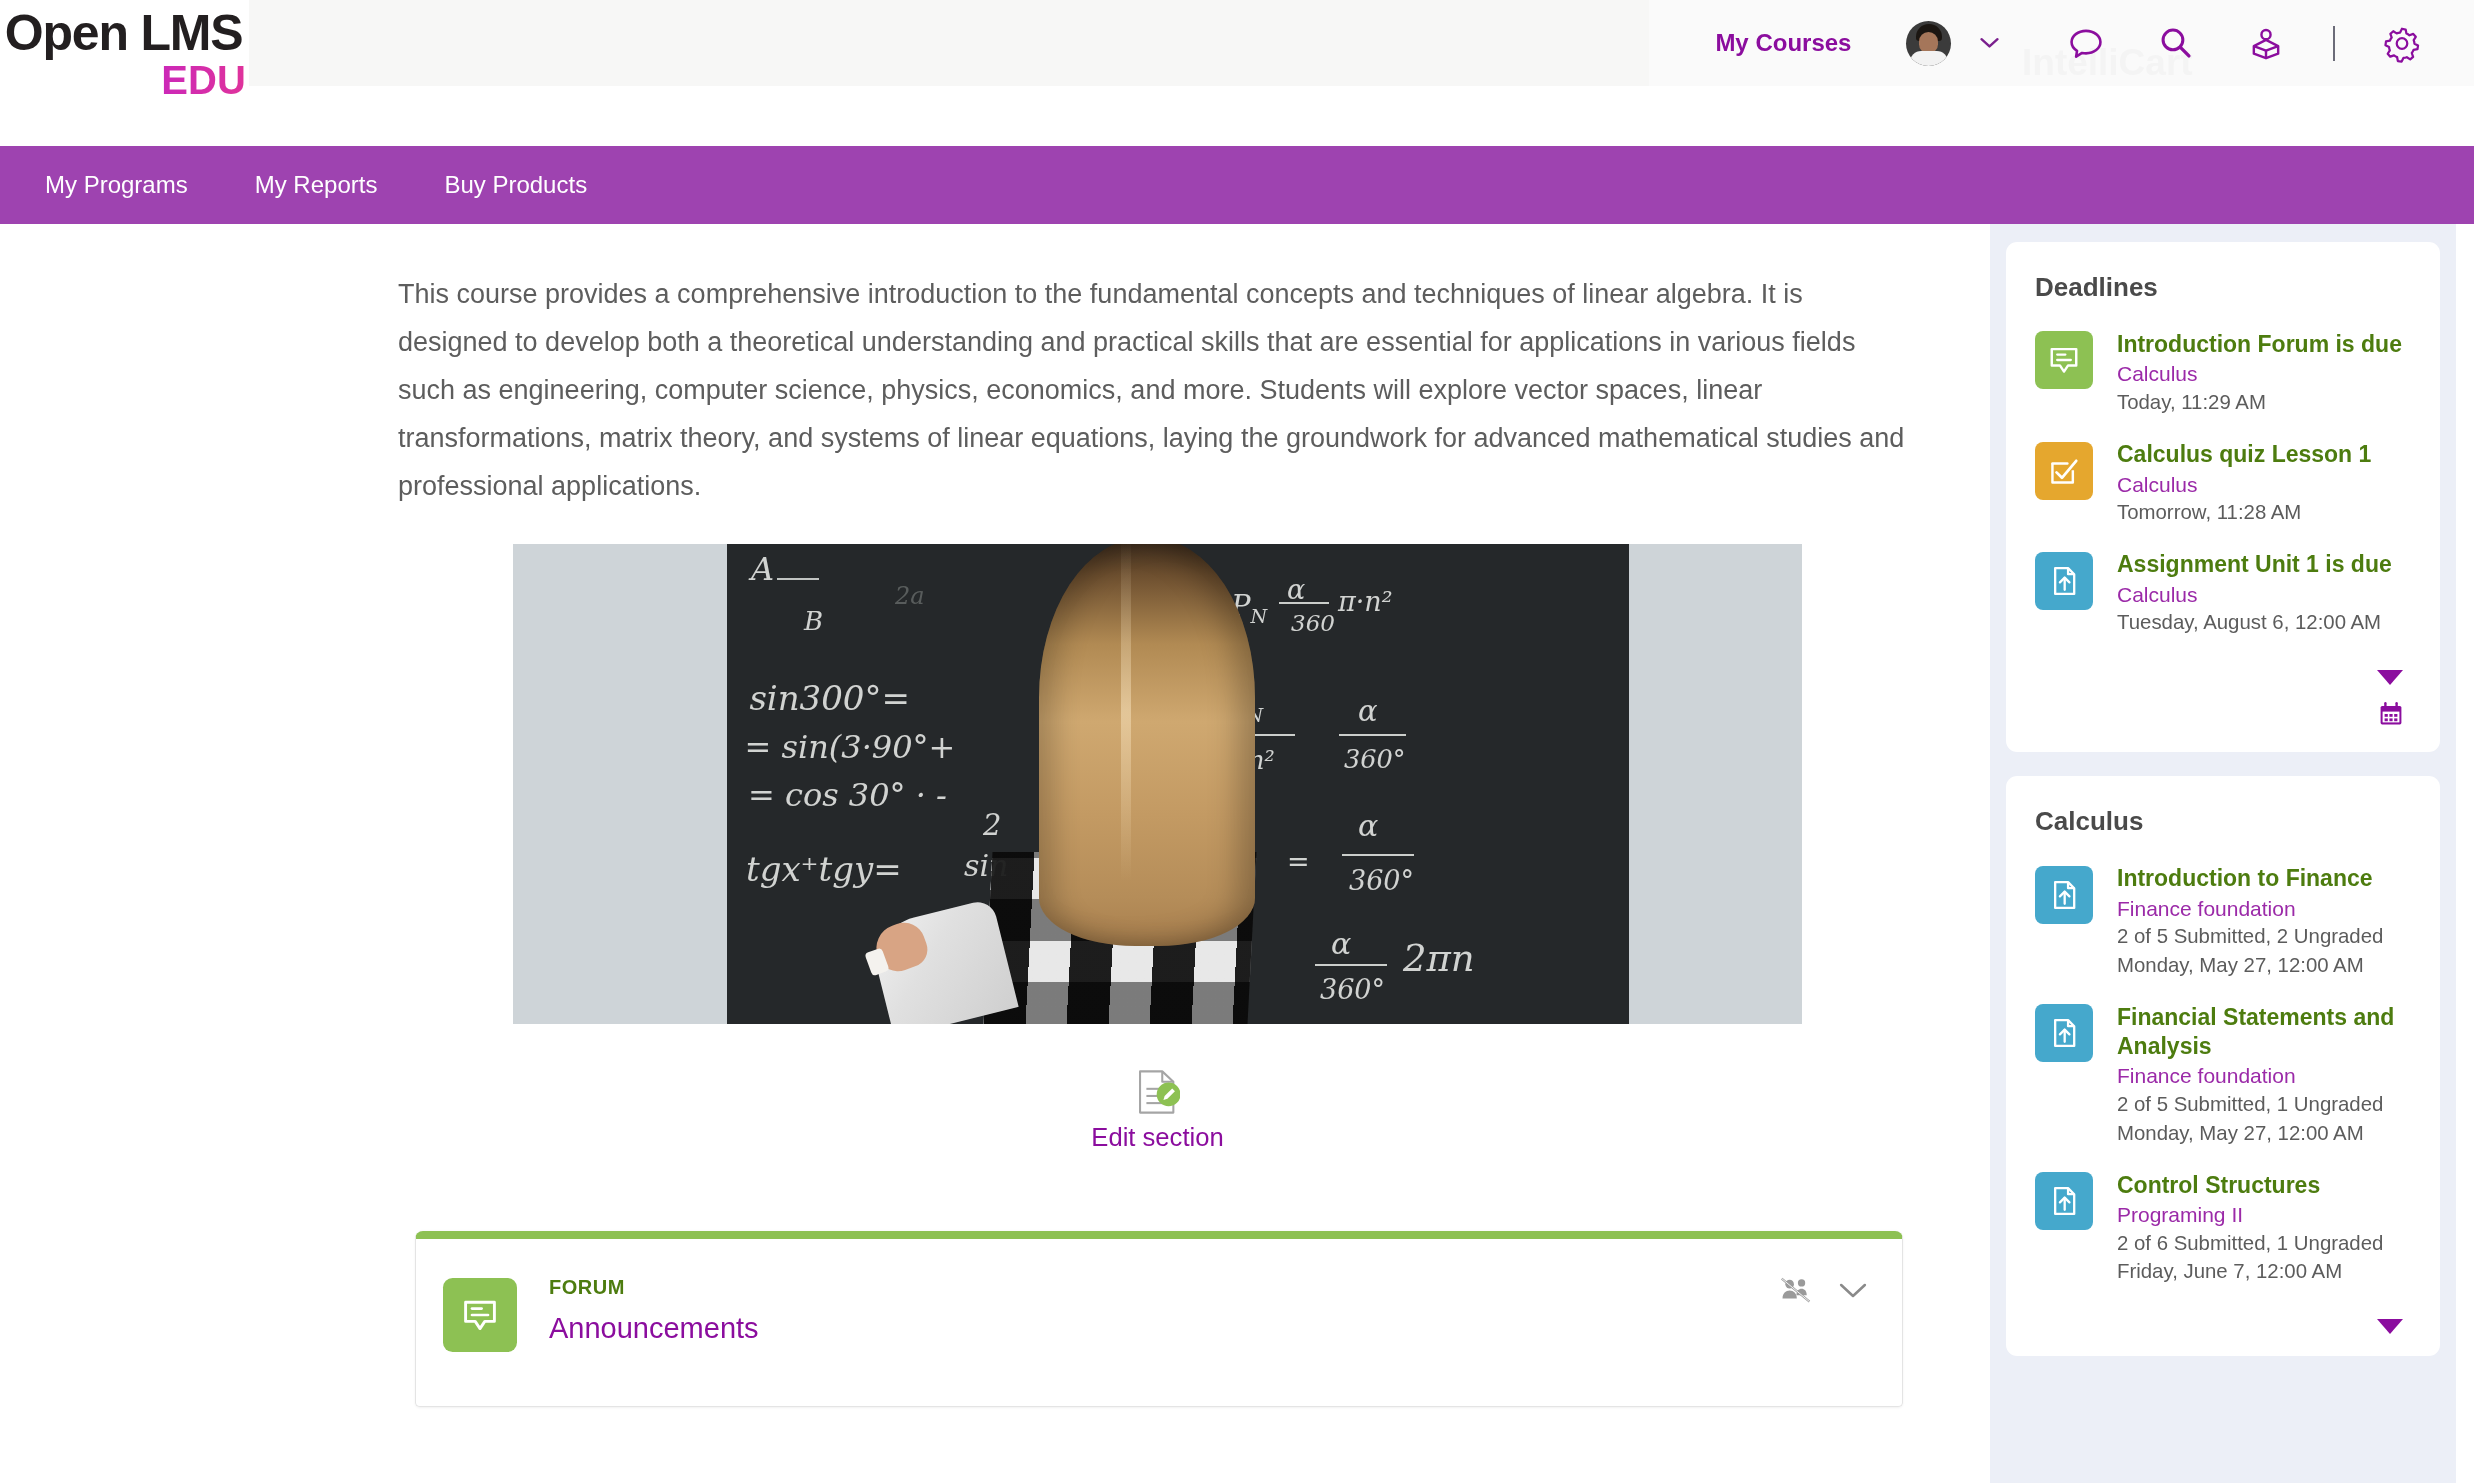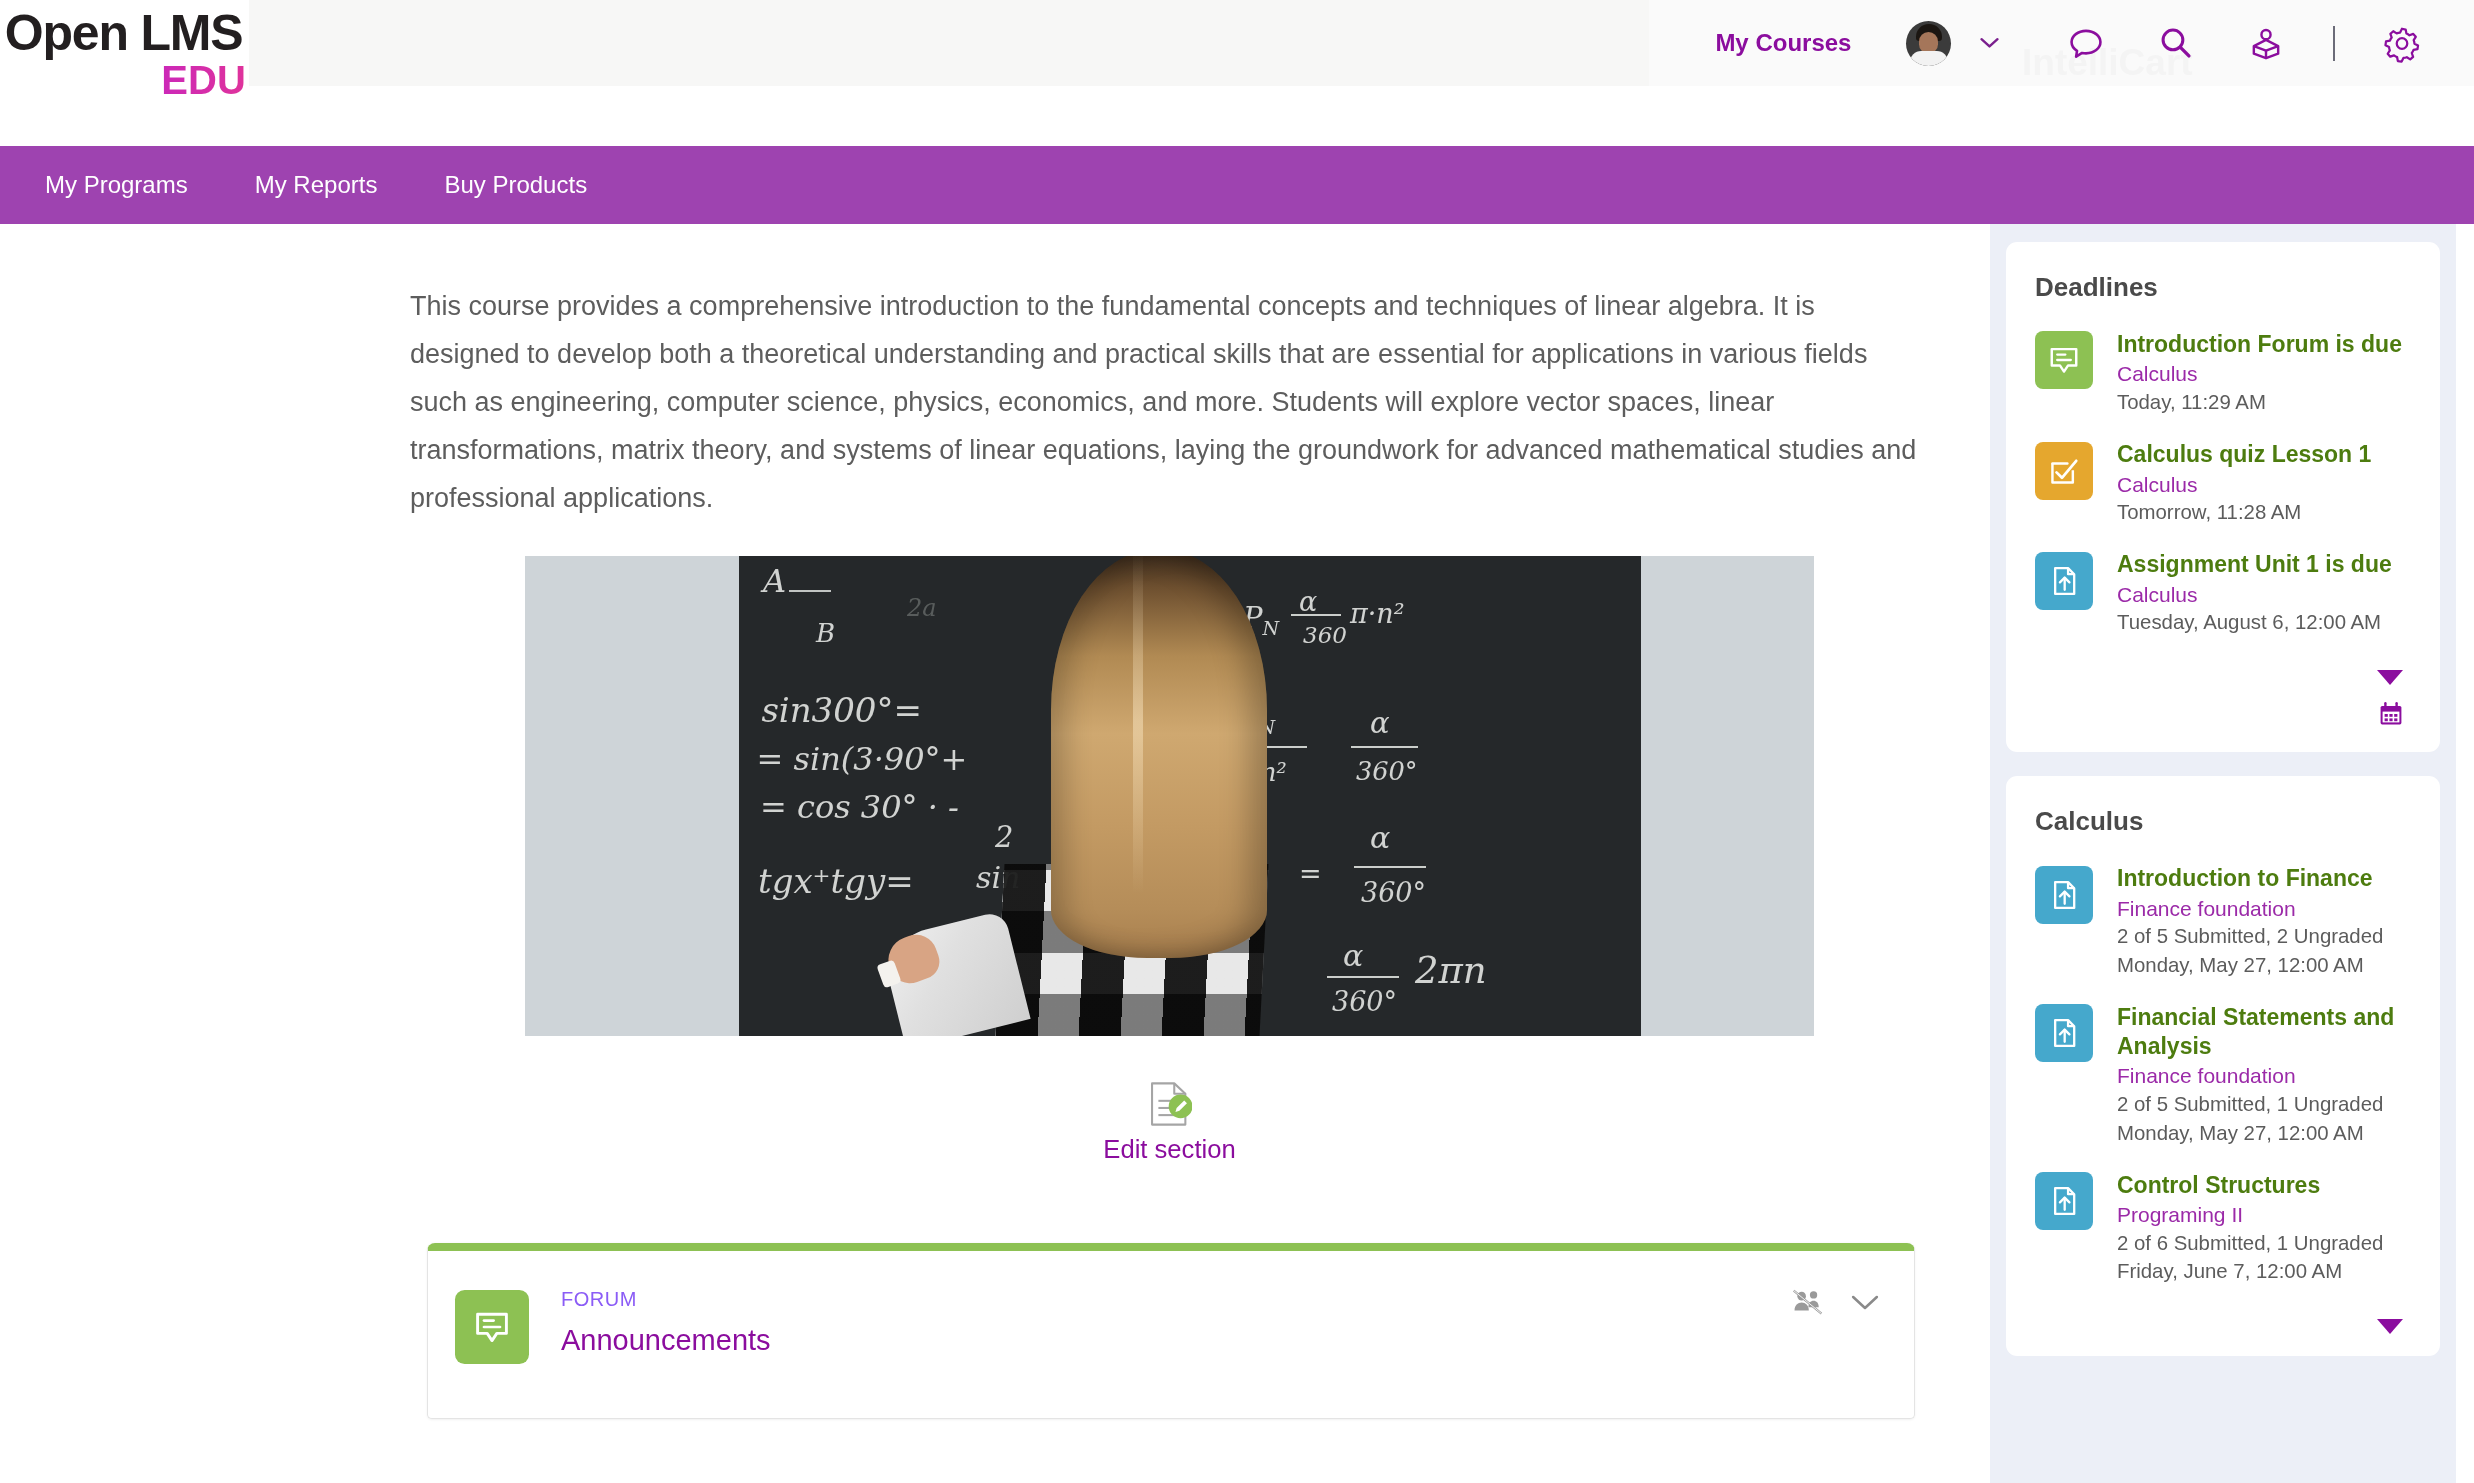--- a/index.html
+++ b/index.html
@@ -160,21 +160,21 @@
 
   
   .page {
     display: flex;
     height: 1260px;
     background: #ffffff;
   }
   .main-col {
     width: 1990px;
     background: #ffffff;
-    padding: 12px;
+    padding: 0;
     position: relative;
   }
   .course-desc {
     width: 1511px;
     margin-left: 398px;
     margin-top: 46px;
     font-size: 27px;
     line-height: 48px;
     color: #5d5d5d;
     font-weight: 400;
@@ -291,23 +291,23 @@
     width: 74px; height: 74px;
     background: #8dc153;
     border-radius: 9.6px;
     display: flex; align-items: center; justify-content: center;
     flex: 0 0 auto;
     margin-top: 9.6px;
   }
   .act-body { margin-left: 32px; padding-top: 6.4px; }
   .act-kicker {
     font-size: 20px;
-    color: #8b5cf6;
+    color: #4d7c0f;
     letter-spacing: 0.5px;
-    font-weight: 400;
+    font-weight: 700;
     line-height: 25.6px;
   }
   .act-title {
     font-size: 29px;
     color: #8b0d9e;
     font-weight: 400;
     margin-top: 11.2px;
     cursor: pointer;
     line-height: 35px;
   }

